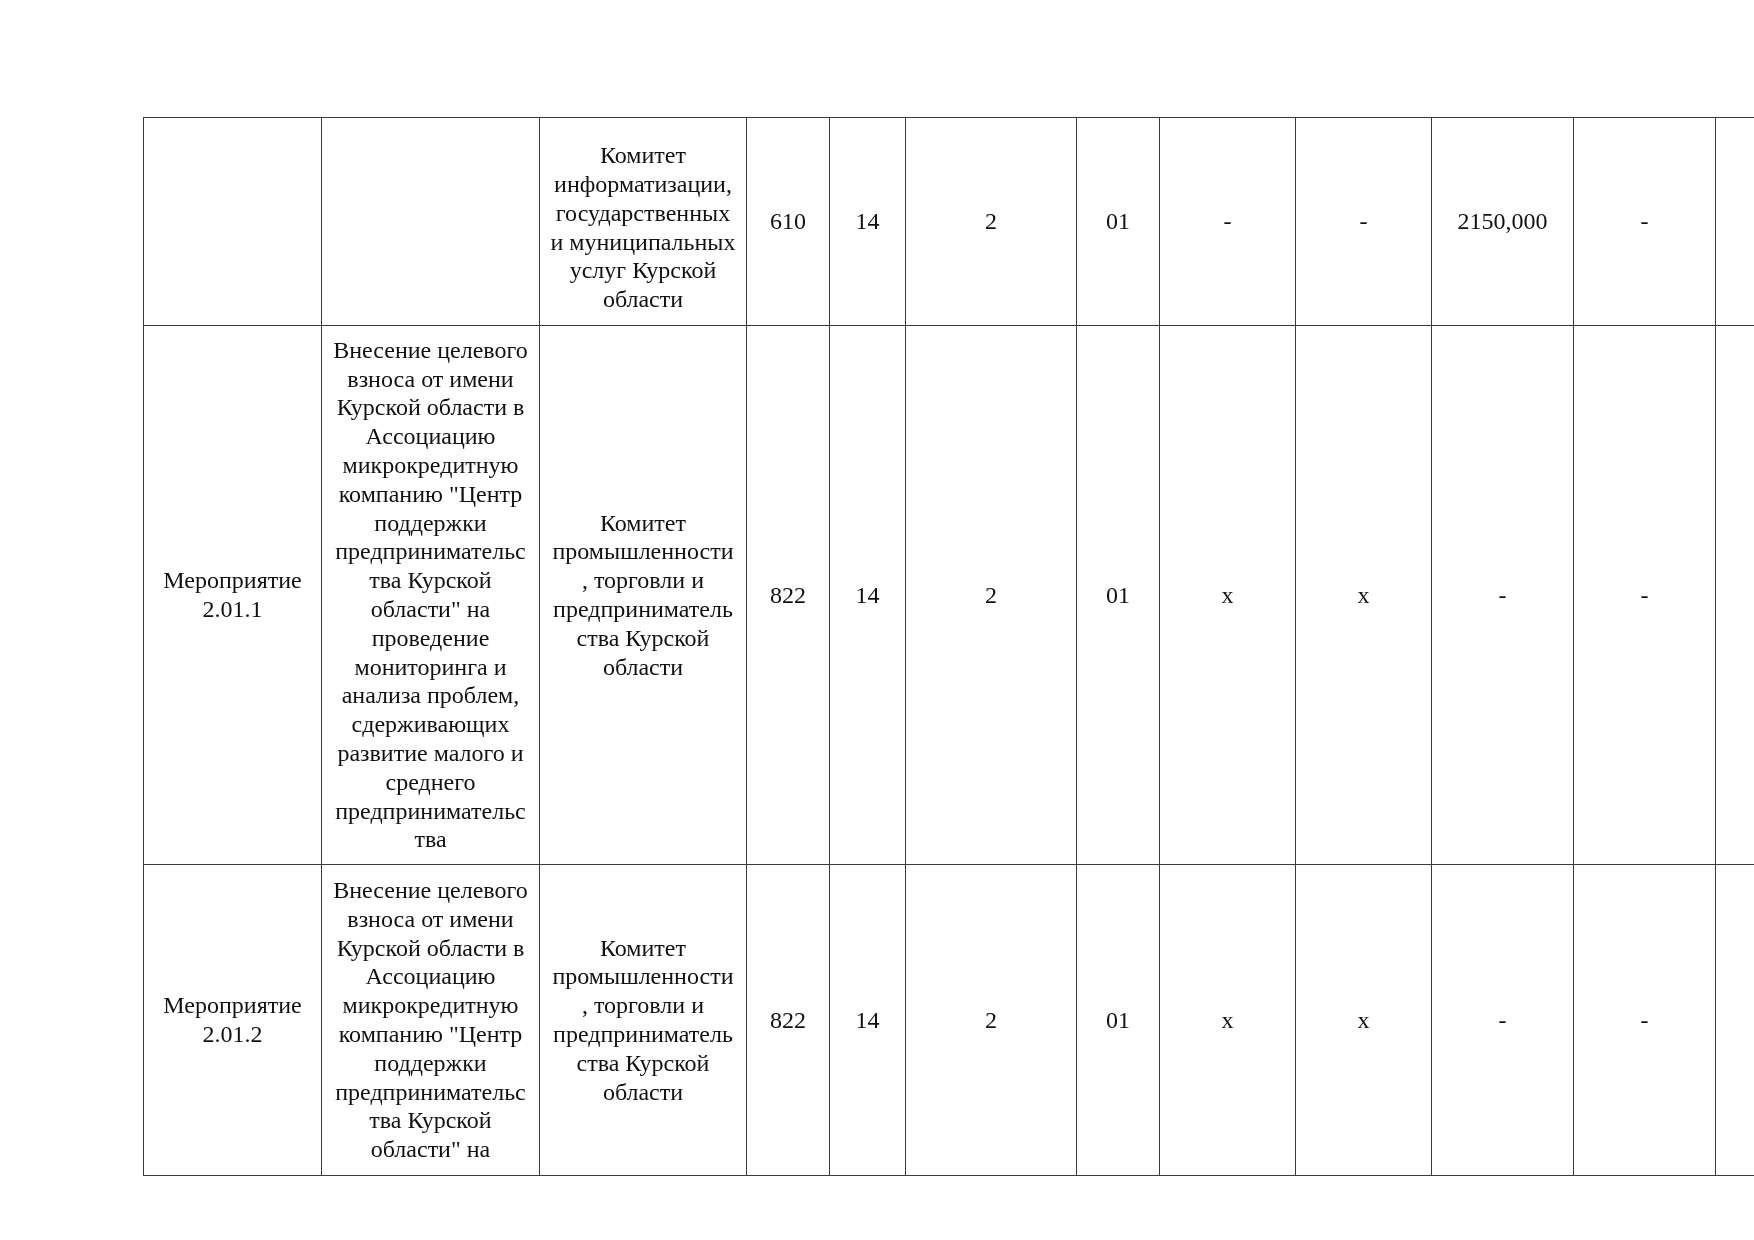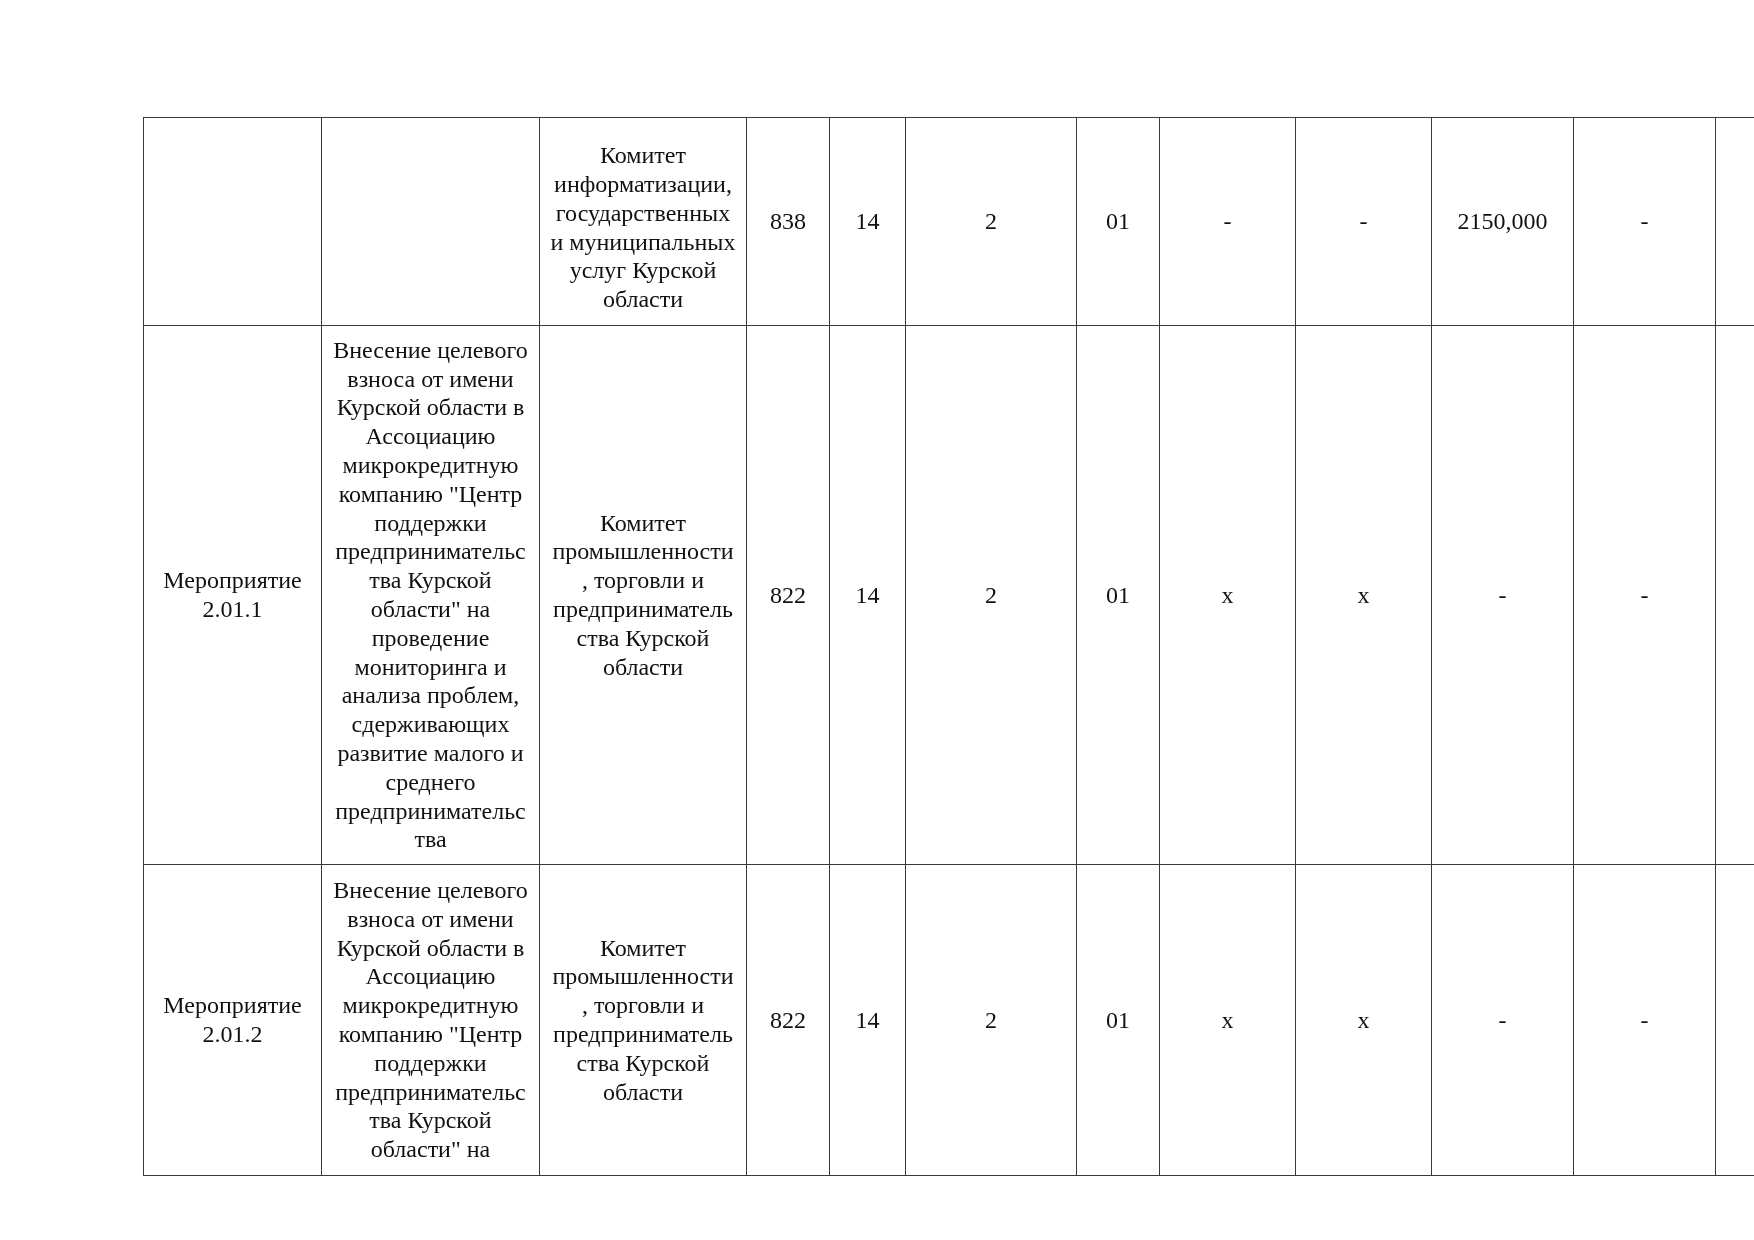--- a/index.html
+++ b/index.html
@@ -91,21 +91,21 @@
             <span class="cell-text"></span>
           </td>
         <td class="col-org">
             <span class="cell-text">Комитет
 информатизации,
 государственных
 и муниципальных
 услуг Курской
 области</span>
           </td>
-        <td>838</td>
+        <td>610</td>
         <td>14</td>
         <td>2</td>
         <td>01</td>
         <td>-</td>
         <td>-</td>
         <td>2150,000</td>
         <td>-</td>
         <td></td>
       </tr>
       <tr class="row-1">

